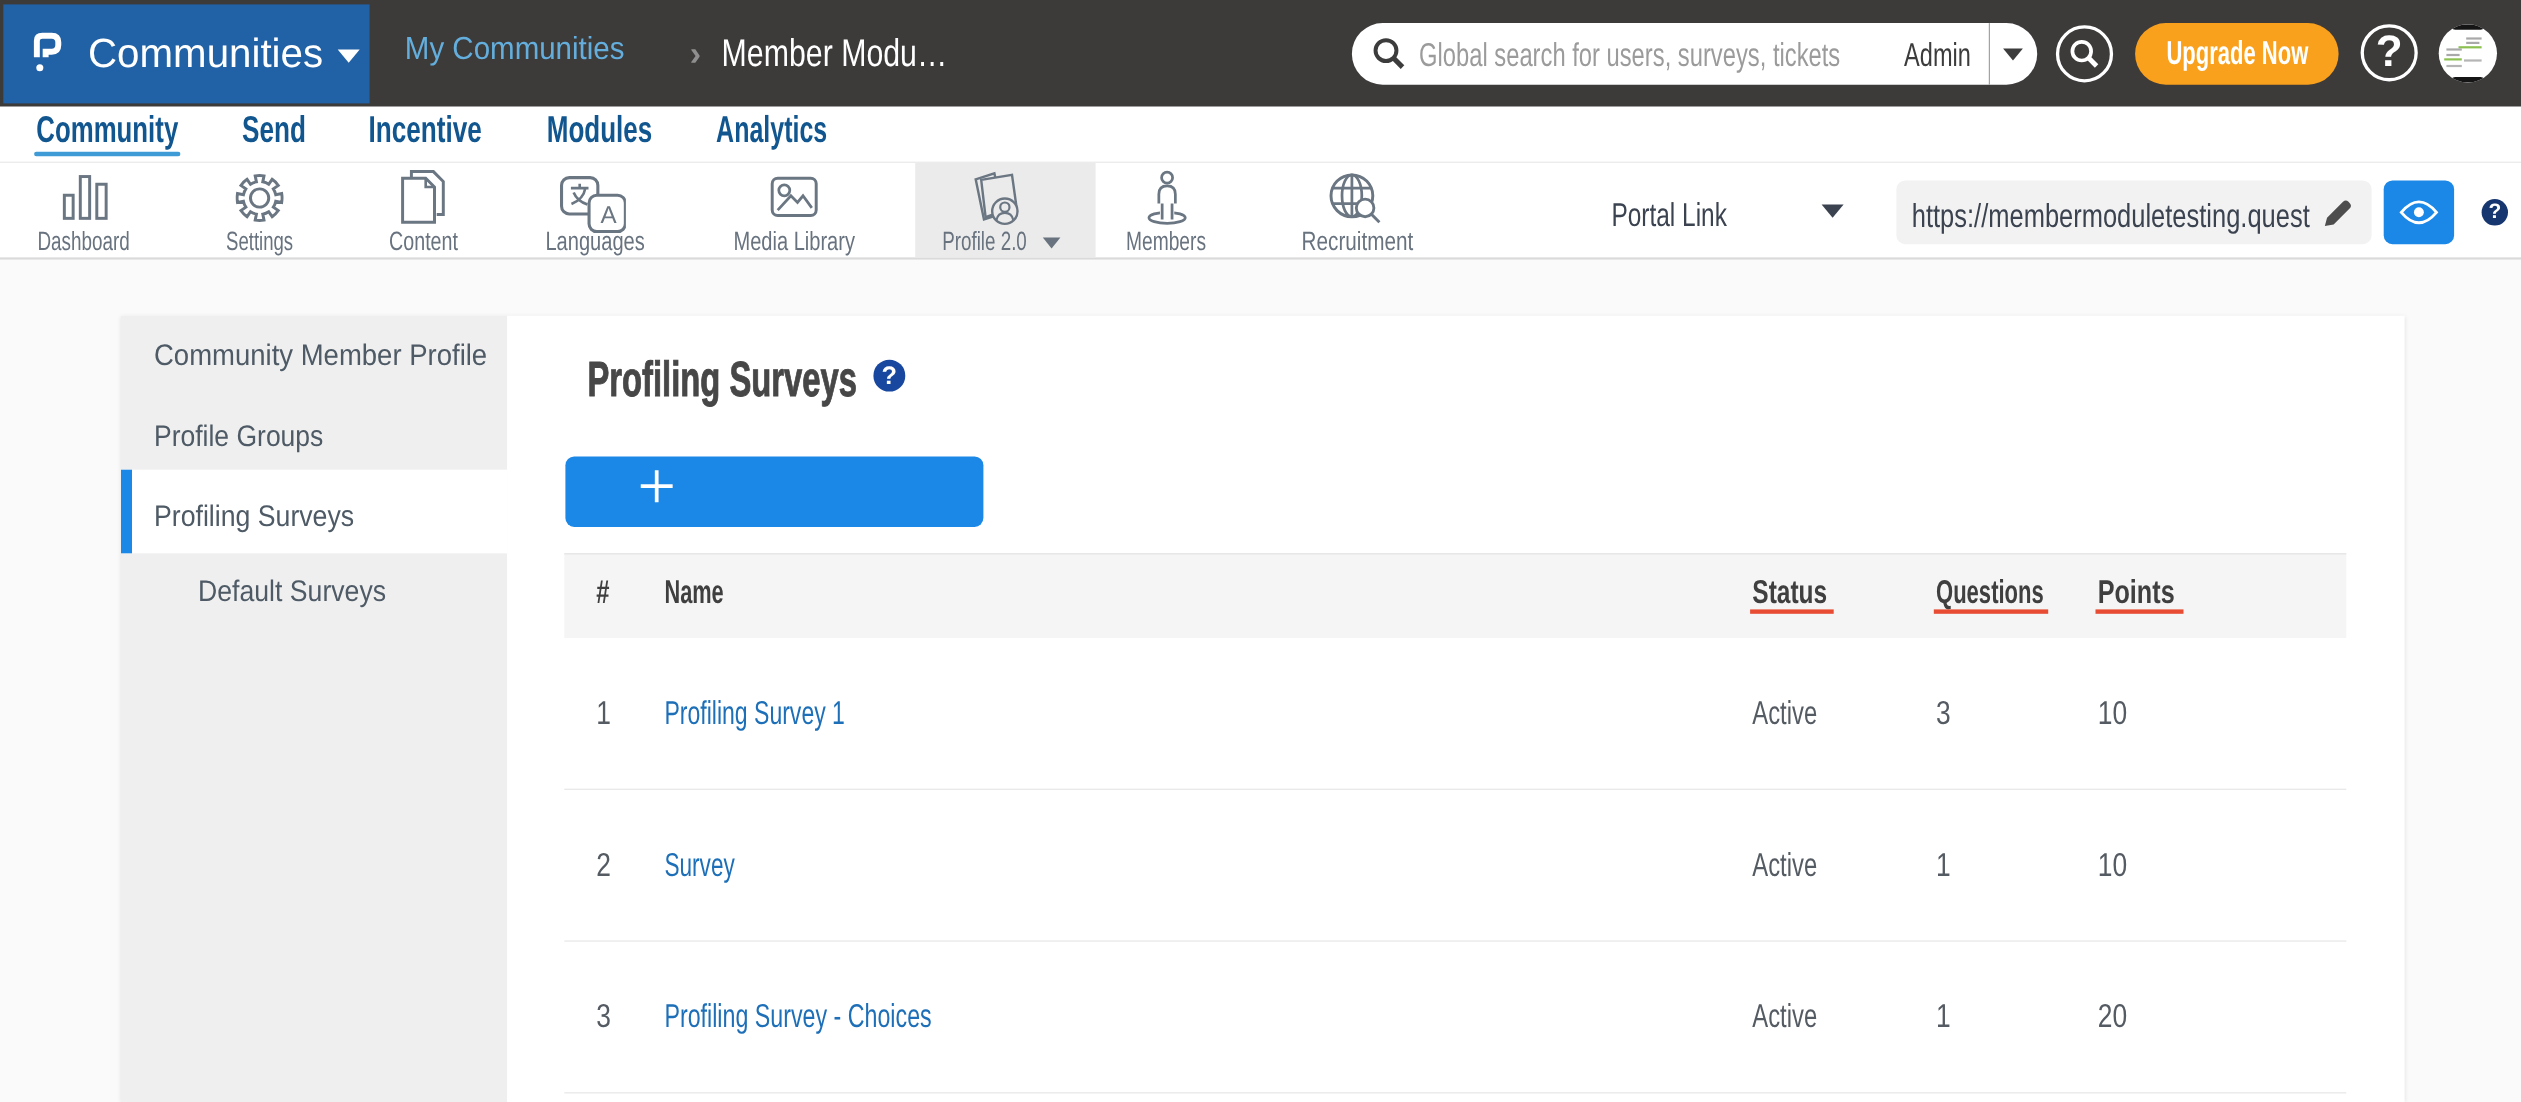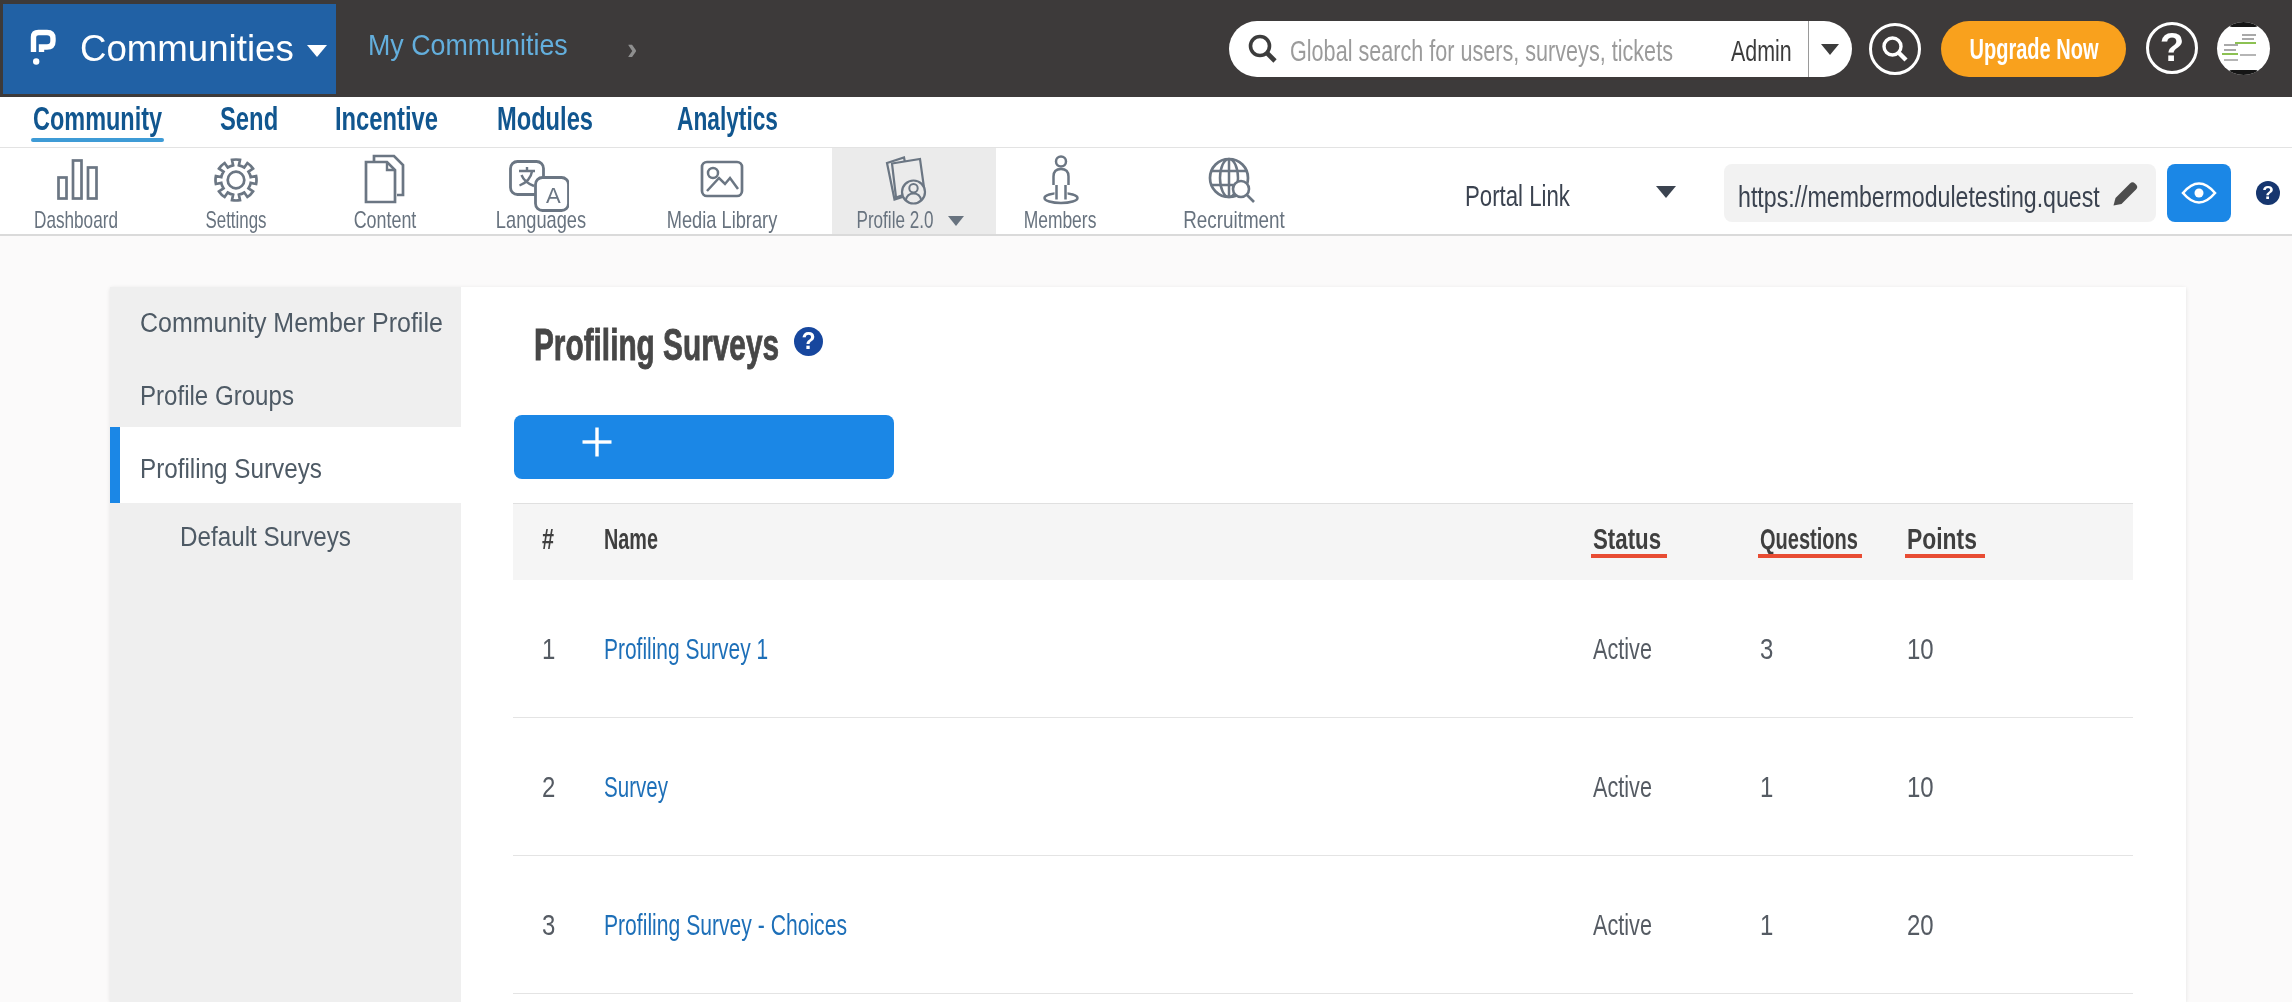--- a/index.html
+++ b/index.html
@@ -17,20 +17,21 @@
   <div class="abs" style="left:3px;top:4px;width:333px;height:90px;background:#2161a5;"></div>
   <svg class="abs" style="left:30px;top:28px;" width="28" height="40" viewBox="0 0 28 40">
     <path d="M3.5 24 V9 Q3.5 4.5 8.5 4.5 H17 Q23 4.5 23 10.5 V13 Q23 19 17 19 H11.5 L11.5 24" fill="none" stroke="#fff" stroke-width="5.4"></path>
     <circle cx="6.2" cy="33.5" r="3.2" fill="#fff"></circle>
   </svg>
   <div class="abs" style="left:80px;top:28px;color:#fff;font-size:37px;"><span class="sx" style="transform:scaleX(0.99)">Communities</span></div>
   <div class="abs" style="left:307px;top:45px;width:0;height:0;border-left:10px solid transparent;border-right:10px solid transparent;border-top:12px solid #fff;"></div>
 
   <div class="abs" style="left:368px;top:29px;color:#63aedc;font-size:29px;"><span class="sx" style="transform:scaleX(0.925)">My Communities</span></div>
   <div class="abs" style="left:627px;top:31px;color:#8f8f8f;font-size:31px;font-weight:bold;">›</div>
+  <div class="abs" style="left:656px;top:29px;color:#fff;font-size:35px;"><span class="sx" style="transform:scaleX(0.787)">Member Modu…</span></div>
 
   <div class="abs" style="left:1229px;top:21px;width:623px;height:56px;background:#fff;border-radius:28px;"></div>
   <svg class="abs" style="left:1247px;top:33px;" width="34" height="34" viewBox="0 0 34 34">
     <circle cx="13" cy="13" r="9.5" fill="none" stroke="#3c3c3c" stroke-width="3.6"></circle>
     <line x1="20" y1="20" x2="28" y2="28" stroke="#3c3c3c" stroke-width="4.6"></line>
   </svg>
   <div class="abs" style="left:1290px;top:34px;color:#9b9b9b;font-size:30px;"><span class="sx" style="transform:scaleX(0.72)">Global search for users, surveys, tickets</span></div>
   <div class="abs" style="left:1731px;top:34px;color:#3c3c3c;font-size:30px;"><span class="sx" style="transform:scaleX(0.714)">Admin</span></div>
   <div class="abs" style="left:1808px;top:21px;width:1px;height:56px;background:#9a9a9a;"></div>
   <div class="abs" style="left:1821px;top:44px;width:0;height:0;border-left:9.5px solid transparent;border-right:9.5px solid transparent;border-top:11px solid #3c3c3c;"></div>
@@ -56,21 +57,21 @@
     <div class="abs" style="left:5px;top:31px;width:16px;height:2px;background:#8cc152;"></div>
     <div class="abs" style="left:23px;top:32px;width:16px;height:2px;background:#b5b5b5;"></div>
     <div class="abs" style="left:7px;top:37px;width:14px;height:2px;background:#b5b5b5;"></div>
   </div>
 
   <div class="abs" style="left:0;top:97px;width:2292px;height:50px;background:#fff;border-bottom:1px solid #e3e3e3;"></div>
   <div class="abs navtxt" style="left:33px;top:99px;"><span class="sx" style="transform:scaleX(0.69)">Community</span></div>
   <div class="abs navtxt" style="left:220px;top:99px;"><span class="sx" style="transform:scaleX(0.7)">Send</span></div>
   <div class="abs navtxt" style="left:335px;top:99px;"><span class="sx" style="transform:scaleX(0.699)">Incentive</span></div>
   <div class="abs navtxt" style="left:497px;top:99px;"><span class="sx" style="transform:scaleX(0.696)">Modules</span></div>
-  <div class="abs navtxt" style="left:677px;top:99px;"><span class="sx" style="transform:scaleX(0.668)">Analytics</span></div>
+  <div class="abs navtxt" style="left:651px;top:99px;"><span class="sx" style="transform:scaleX(0.668)">Analytics</span></div>
   <div class="abs" style="left:31px;top:138px;width:133px;height:4px;background:#3e9bd6;border-radius:2px;"></div>
   <style>.navtxt{color:#11568f;font-size:34px;font-weight:bold;}</style>
 
   <div class="abs" style="left:0;top:148px;width:2292px;height:86px;background:#fff;border-bottom:2px solid #dadada;"></div>
 
   <div class="abs" style="left:832px;top:148px;width:164px;height:86px;background:#ebebeb;"></div>
 
   <svg class="abs" style="left:55px;top:158px;" width="44" height="44" viewBox="0 0 44 44">
     <rect x="3.5" y="19.5" width="8" height="21" fill="none" stroke="#6b7683" stroke-width="2.7"></rect>
     <rect x="18" y="2.5" width="8.5" height="38" fill="none" stroke="#6b7683" stroke-width="2.7"></rect>

